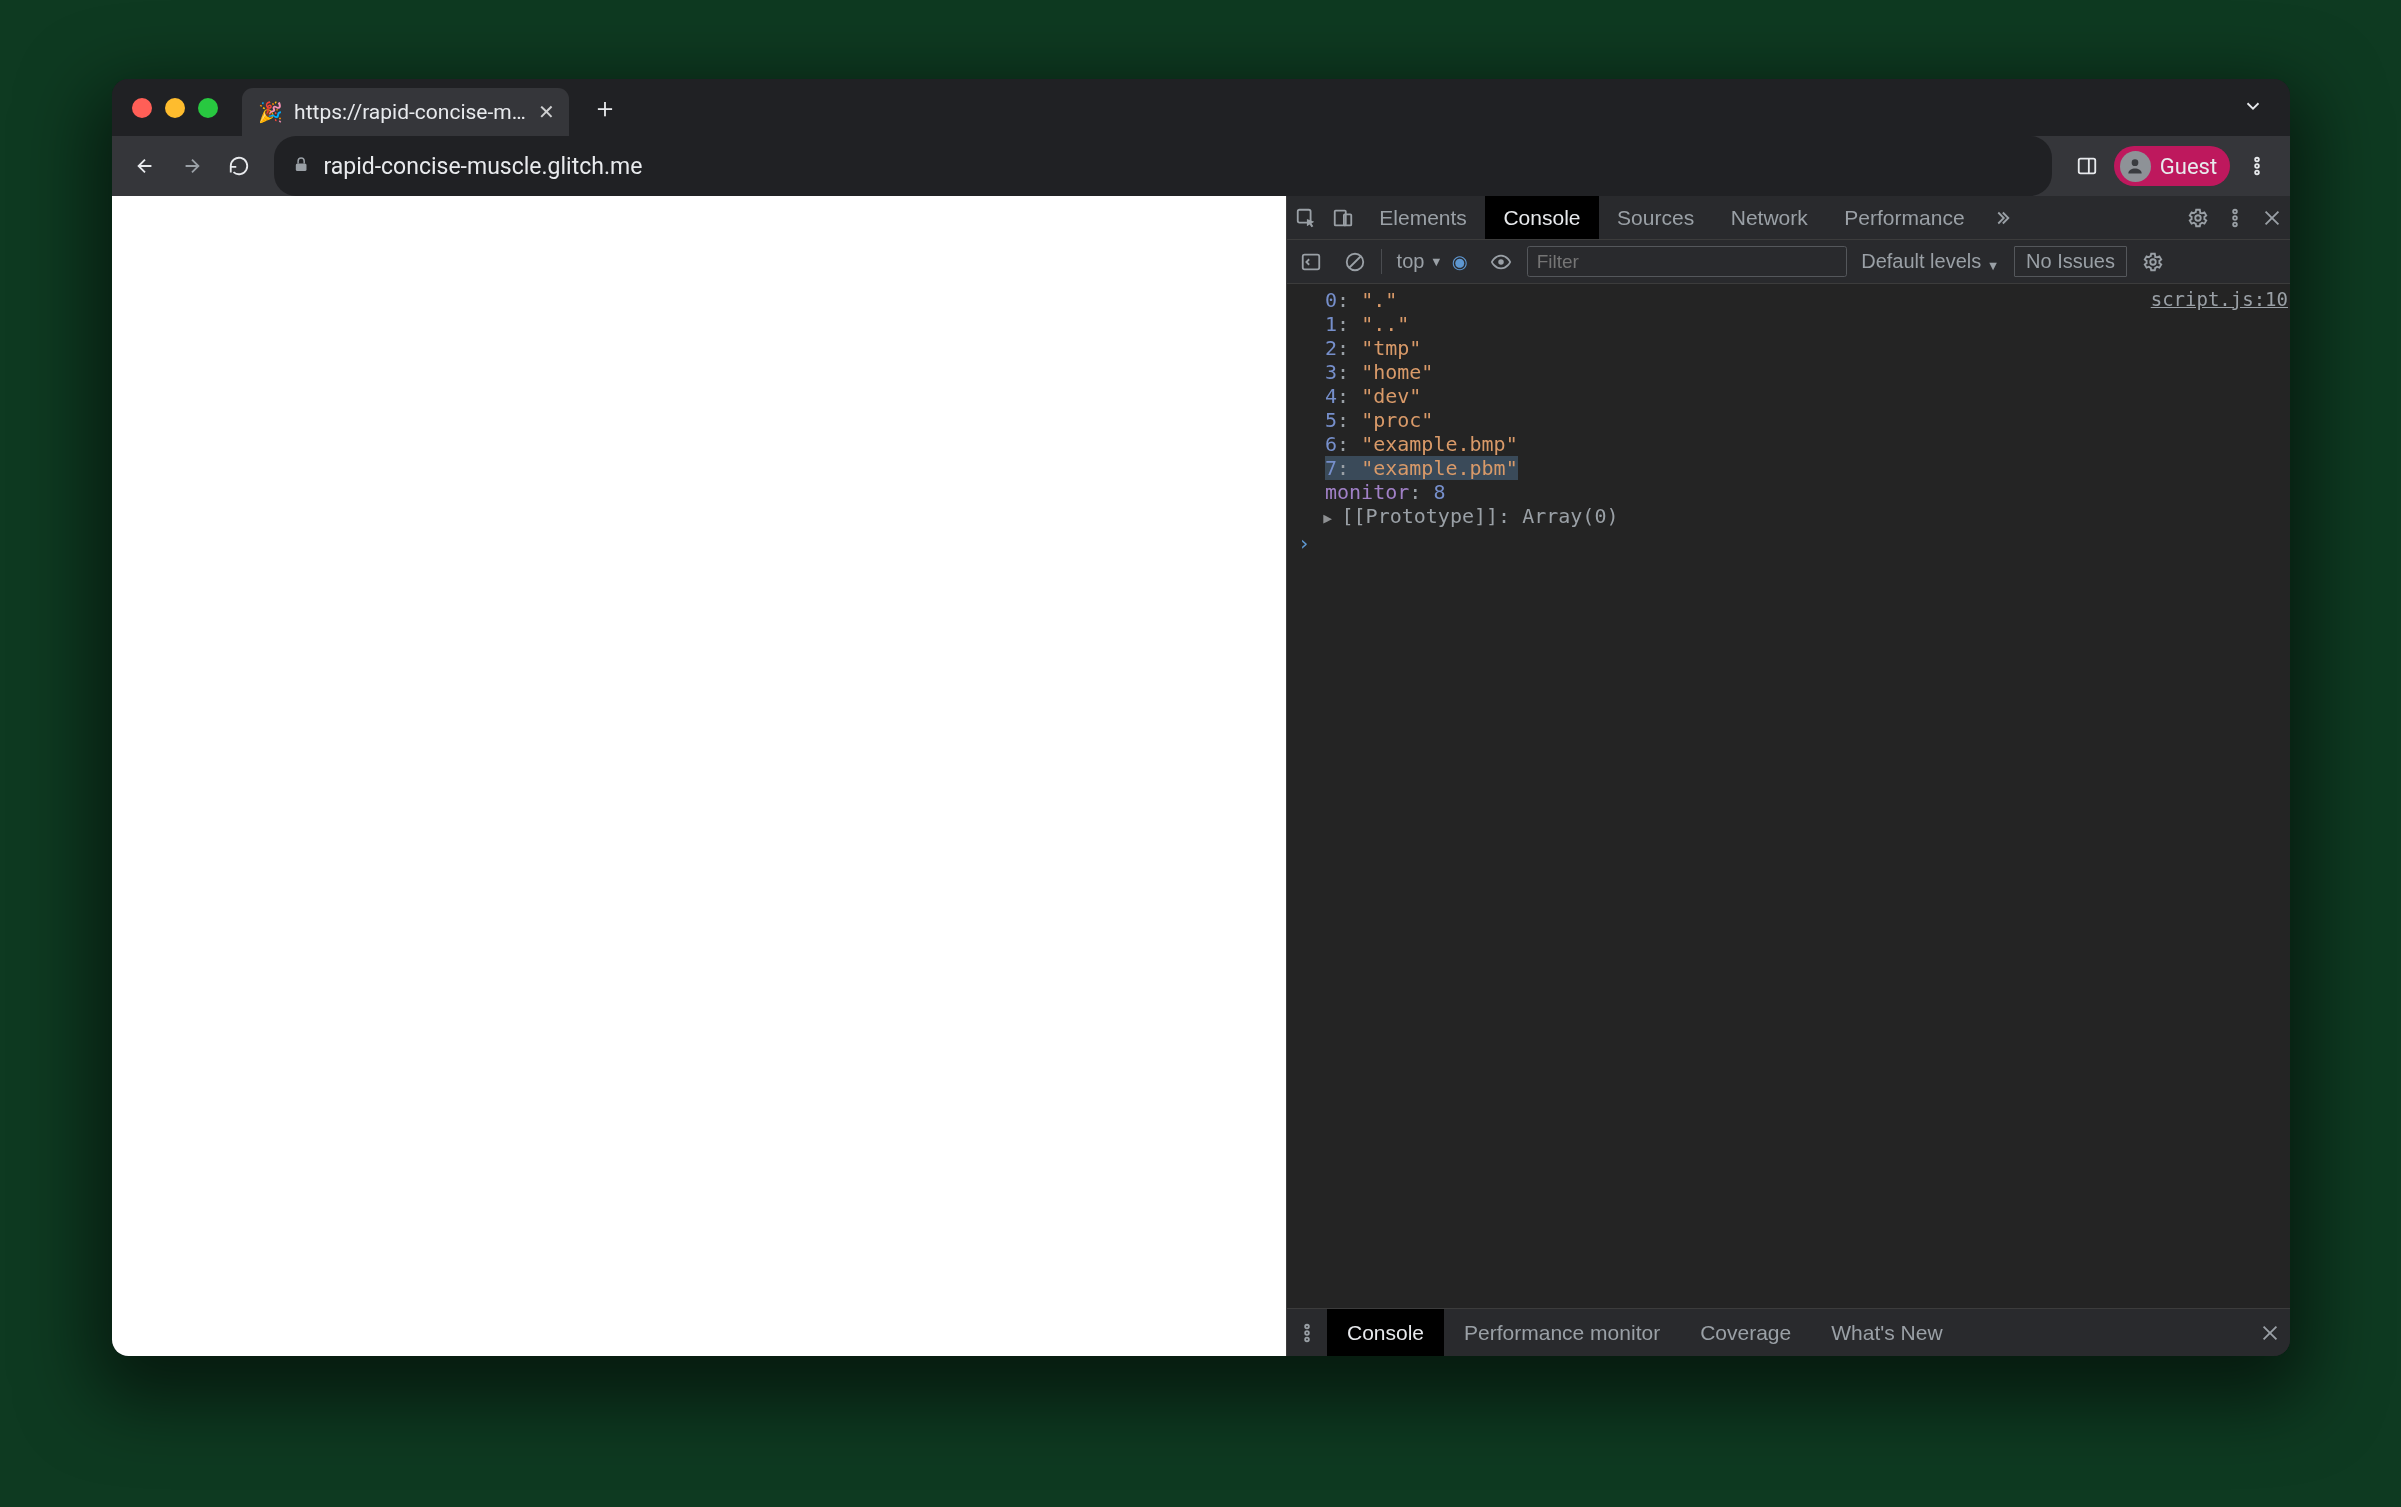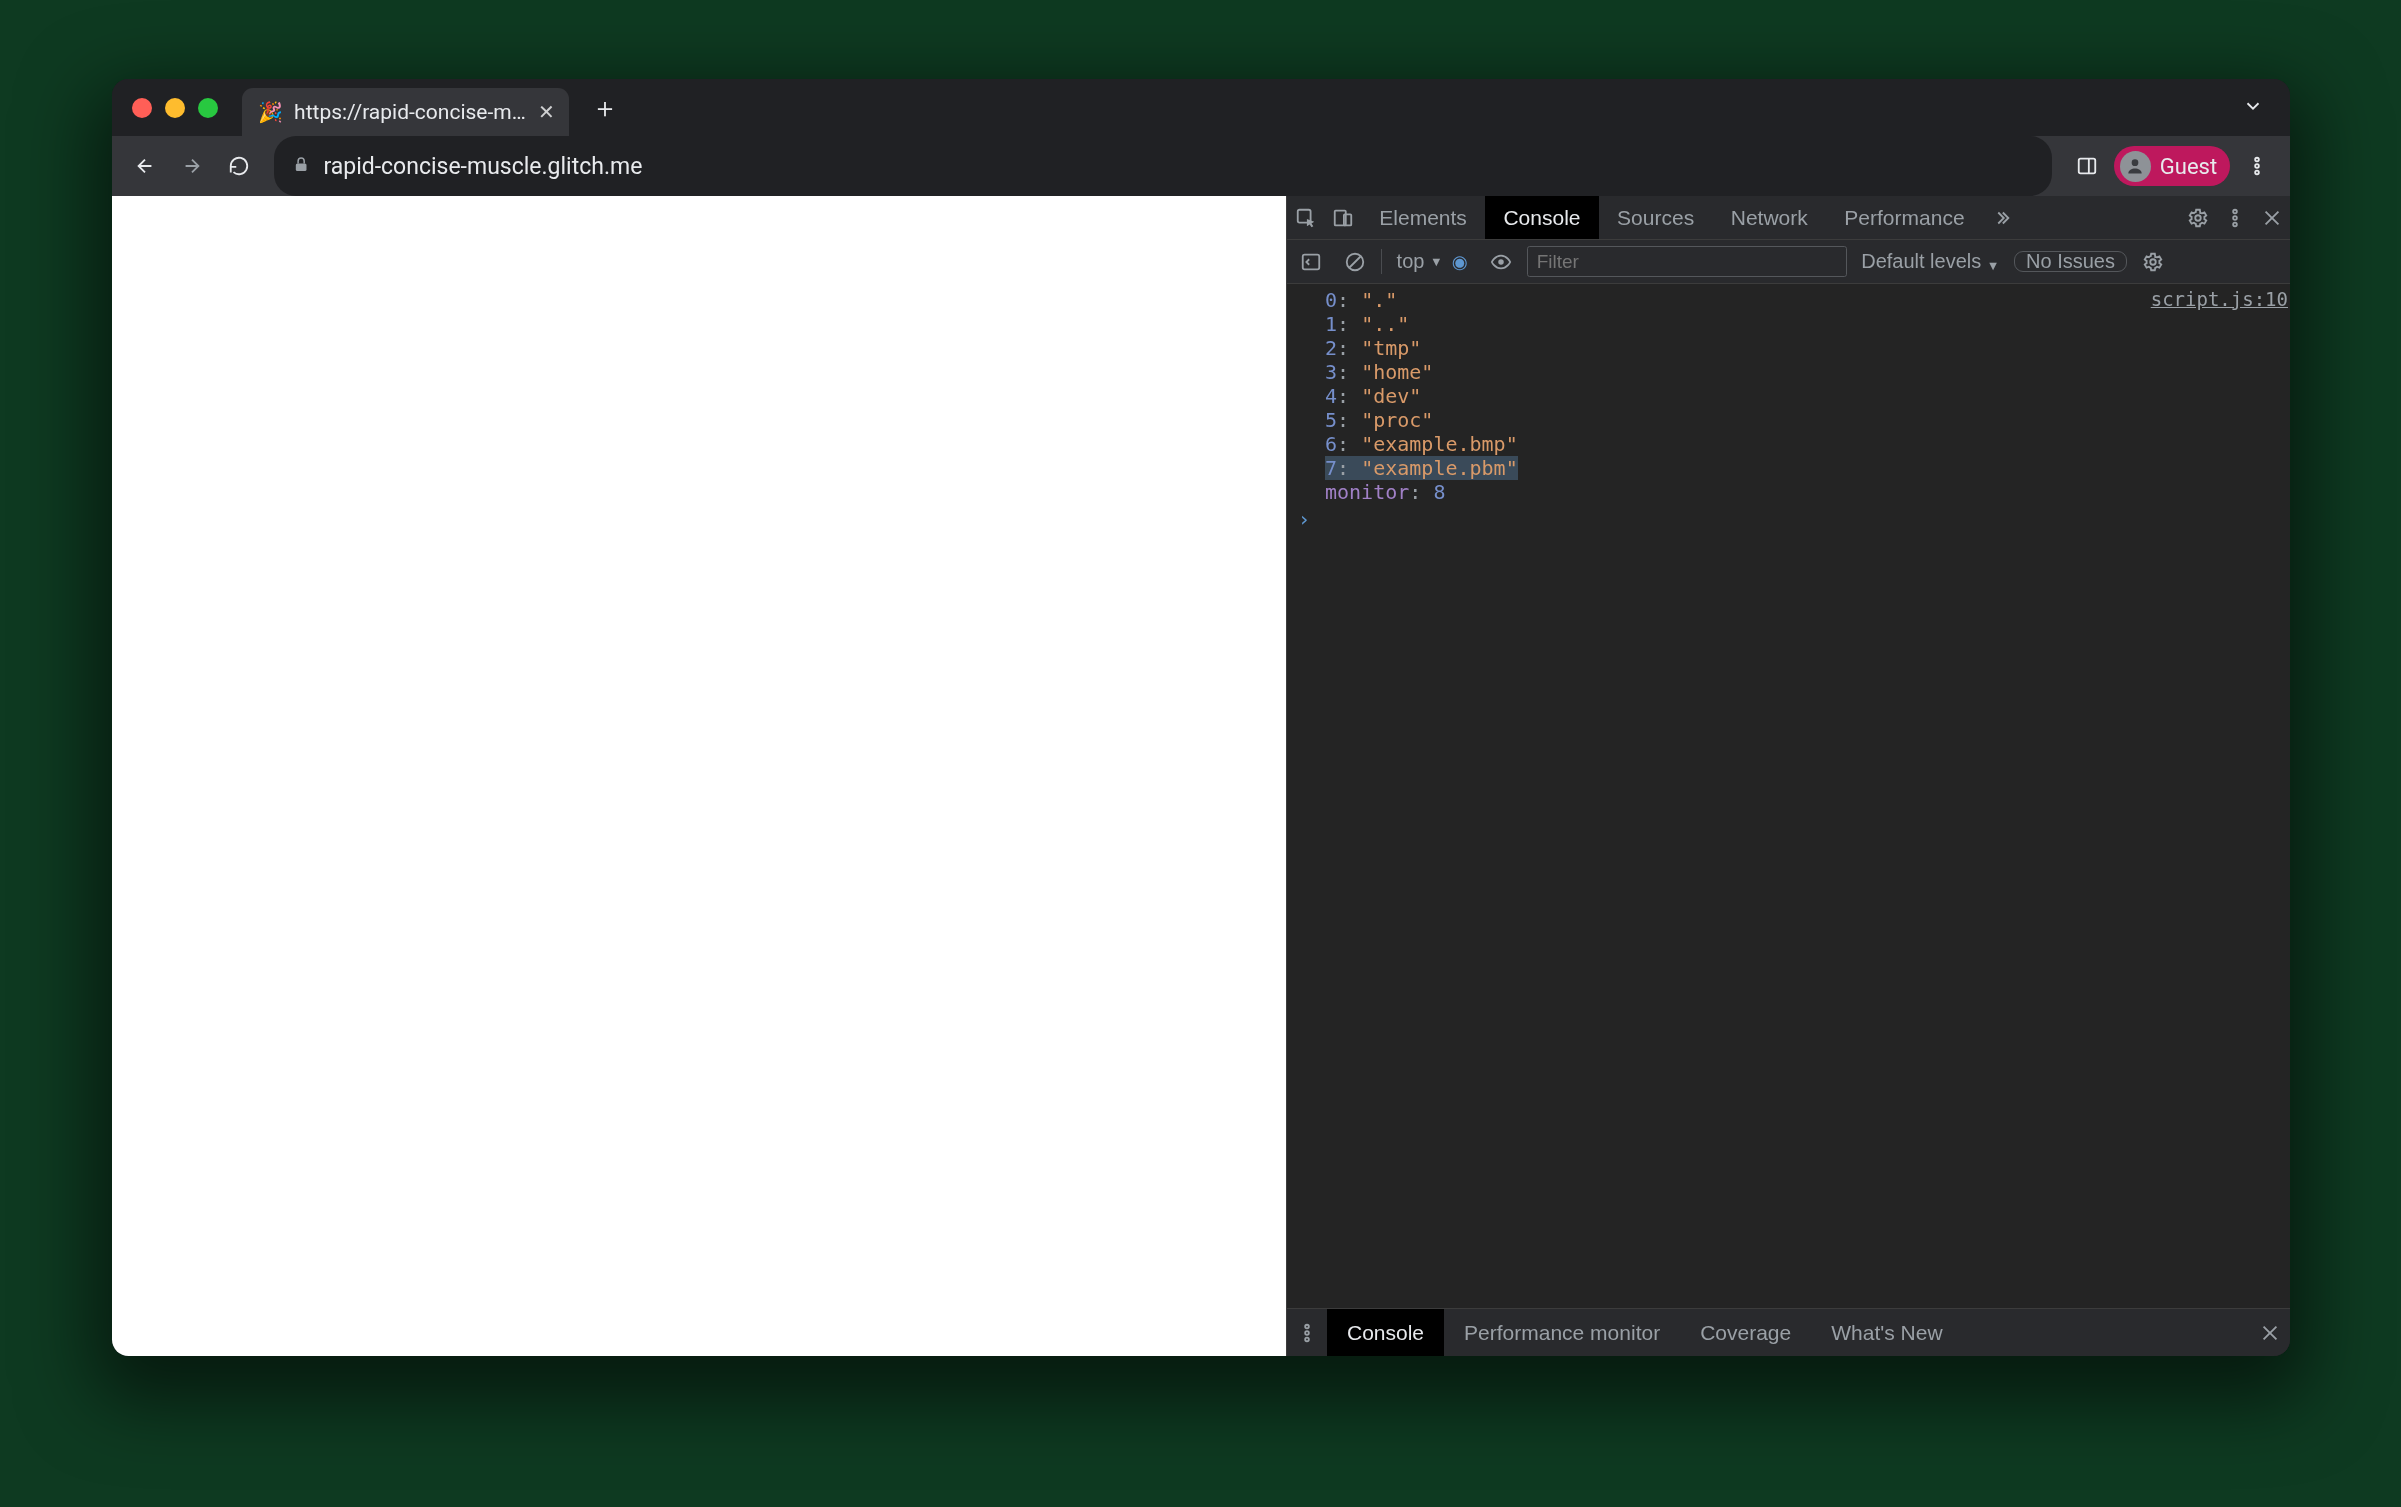--- a/index.html
+++ b/index.html
@@ -120,22 +120,22 @@
   .dt-filter {
     flex:0 0 320px;
     height:31px;
     background:transparent; border:0.9px solid #54575b; border-radius:2.7px;
     color:#9aa0a6; font-size:19px; padding:0 9.1px;
   }
   .dt-levels {
     display:flex; align-items:flex-end; gap:5.5px; padding:0 7.3px;
   }
   .dt-issues {
-    border:0.9px solid #54575b; height:21px; padding:0 11px;
-    display:flex;align-items:center;border-radius:9px;
+    border:0.9px solid #54575b; height:31px; padding:0 11px;
+    display:flex;align-items:center;border-radius:1px;
   }
   .console-body {
     flex:1; overflow:auto;
     font-family: Menlo, Consolas, monospace;
     font-size:20px;
     background:#242424;
     color:#d4d4d4;
     padding:3.7px 0;
   }
   .source-link {
@@ -359,20 +359,24 @@
             <div><span class="idx">2</span><span class="proto">: </span><span class="str">"tmp"</span></div>
             <div><span class="idx">3</span><span class="proto">: </span><span class="str">"home"</span></div>
             <div><span class="idx">4</span><span class="proto">: </span><span class="str">"dev"</span></div>
             <div><span class="idx">5</span><span class="proto">: </span><span class="str">"proc"</span></div>
             <div><span class="idx">6</span><span class="proto">: </span><span class="str">"example.bmp"</span></div>
             <div><span class="hl-item"><span class="idx">7</span><span class="proto">: </span><span class="str">"example.pbm"</span></span></div>
           </div>
         <div class="indent-block">
           <span class="length-key">monitor</span><span class="proto">: </span><span class="key">8</span>
         </div>
+        <div class="indent-block" style="position:relative;padding-left:16.5px;">
+          <span class="exp-tri right" style="left:-1.8px;top:5.5px;"></span>
+          <span class="proto">[</span><span class="proto">[Prototype]]</span><span class="proto">: </span><span class="proto">Array(0)</span>
+        </div>
         <div class="prompt-row">›</div>
       </div>
 
       <div class="dt-drawer">
         <div class="dt-ic">
           <svg class="ico" viewBox="0 0 24 24" fill="#9aa0a6" stroke="none">
               <circle cx="12" cy="5" r="2"></circle>
               <circle cx="12" cy="12" r="2"></circle>
               <circle cx="12" cy="19" r="2"></circle>
             </svg>

